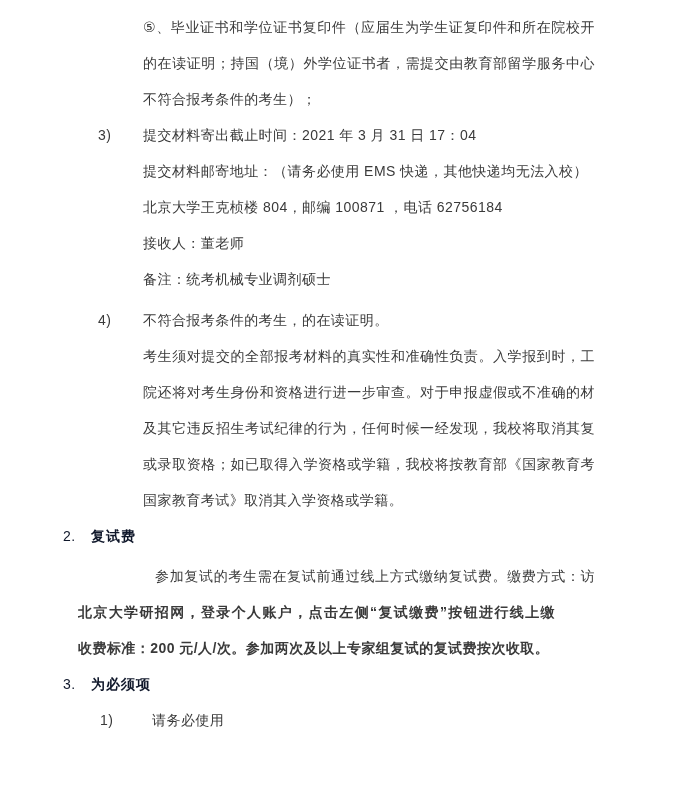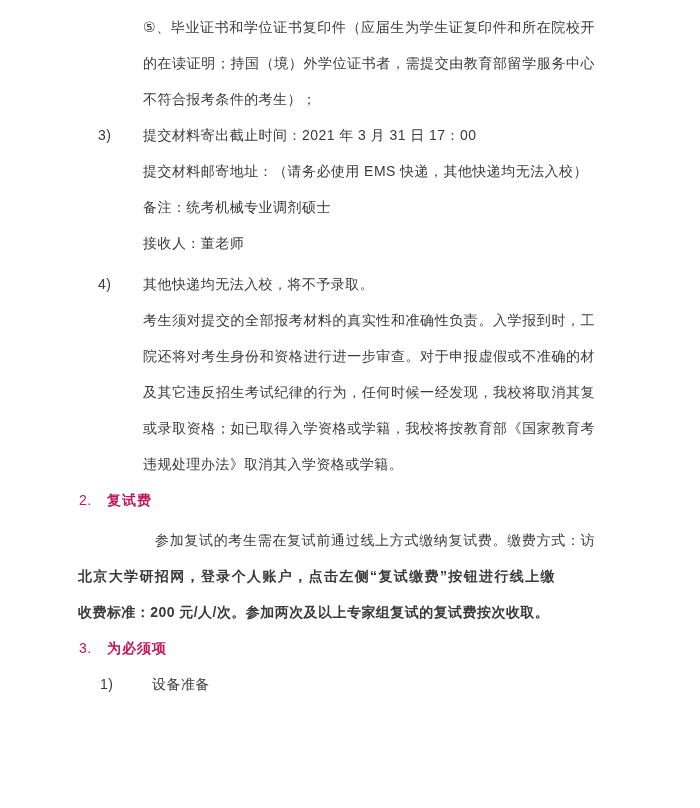--- a/index.html
+++ b/index.html
@@ -29,21 +29,21 @@
     overflow: visible;
   }
   
   .body   { margin-left: 143px; width: 452px; }
   
   .numbered { position: relative; margin-left: 143px; width: 452px; }
   .numbered .num { position: absolute; left: -45px; top: 0; }
   .numbered2 { position: relative; margin-left: 152px; width: 452px; }
   .numbered2 .num { position: absolute; left: -52px; top: 0; }
   
-  .heading { margin-left: 79px; color: #be185d; }
+  .heading { margin-left: 63px; color: #0f172a; }
   .heading .hnum { display: inline-block; width: 28px; font-weight: 400; }
   .heading .htxt { font-weight: 700; letter-spacing: 1px; }
   
   .para-first { margin-left: 155px; width: 440px; }
   .para       { margin-left: 78px; width: 477px; font-weight: bold; }
   
   .justify {
     text-align: justify;
     text-align-last: justify;
     white-space: normal;
@@ -53,30 +53,31 @@
   .mt4 { margin-top: 4px; }
 </style>
 </head>
 <body>
 
 <div class="page">
   <div class="doc" id="doc">
       <div class="line body justify"><span class="txt">⑤、毕业证书和学位证书复印件（应届生为学生证复印件和所在院校开具</span></div>
       <div class="line body justify"><span class="txt">的在读证明；持国（境）外学位证书者，需提交由教育部留学服务中心出</span></div>
       <div class="line body"><span class="txt">不符合报考条件的考生）；</span></div>
-      <div class="line numbered"><span class="num">3)</span><span class="txt">提交材料寄出截止时间：2021 年 3 月 31 日 17：00</span></div>
+      <div class="line numbered"><span class="num">3)</span><span class="txt">提交材料寄出截止时间：2021 年 3 月 31 日 17：04</span></div>
       <div class="line body"><span class="txt">提交材料邮寄地址：（请务必使用 EMS 快递，其他快递均无法入校）</span></div>
+      <div class="line body"><span class="txt">北京大学王克桢楼 804，邮编 100871 ，电话 62756184</span></div>
+      <div class="line body"><span class="txt">接收人：董老师</span></div>
       <div class="line body"><span class="txt">备注：统考机械专业调剂硕士</span></div>
-      <div class="line body"><span class="txt">接收人：董老师</span></div>
-      <div class="line numbered mt5"><span class="num">4)</span><span class="txt">其他快递均无法入校，将不予录取。</span></div>
+      <div class="line numbered mt5"><span class="num">4)</span><span class="txt">不符合报考条件的考生，的在读证明。</span></div>
       <div class="line numbered justify"><span class="txt">考生须对提交的全部报考材料的真实性和准确性负责。入学报到时，工学</span></div>
       <div class="line body justify"><span class="txt">院还将对考生身份和资格进行进一步审查。对于申报虚假或不准确的材料</span></div>
       <div class="line body justify"><span class="txt">及其它违反招生考试纪律的行为，任何时候一经发现，我校将取消其复试</span></div>
       <div class="line body justify"><span class="txt">或录取资格；如已取得入学资格或学籍，我校将按教育部《国家教育考试</span></div>
-      <div class="line body"><span class="txt">违规处理办法》取消其入学资格或学籍。</span></div>
+      <div class="line body"><span class="txt">国家教育考试》取消其入学资格或学籍。</span></div>
       <div class="line heading"><span class="hnum">2.</span><span class="htxt">复试费</span></div>
       <div class="line para-first justify mt4"><span class="txt">参加复试的考生需在复试前通过线上方式缴纳复试费。缴费方式：访问</span></div>
       <div class="line para justify"><span class="txt">北京大学研招网，登录个人账户，点击左侧“复试缴费”按钮进行线上缴费。</span></div>
       <div class="line para"><span class="txt">收费标准：200 元/人/次。参加两次及以上专家组复试的复试费按次收取。</span></div>
       <div class="line heading"><span class="hnum">3.</span><span class="htxt">为必须项</span></div>
-      <div class="line numbered2"><span class="num">1)</span><span class="txt">设备准备</span></div>
+      <div class="line numbered2"><span class="num">1)</span><span class="txt">请务必使用</span></div>
     </div>
 </div>
 
 </body></html>

